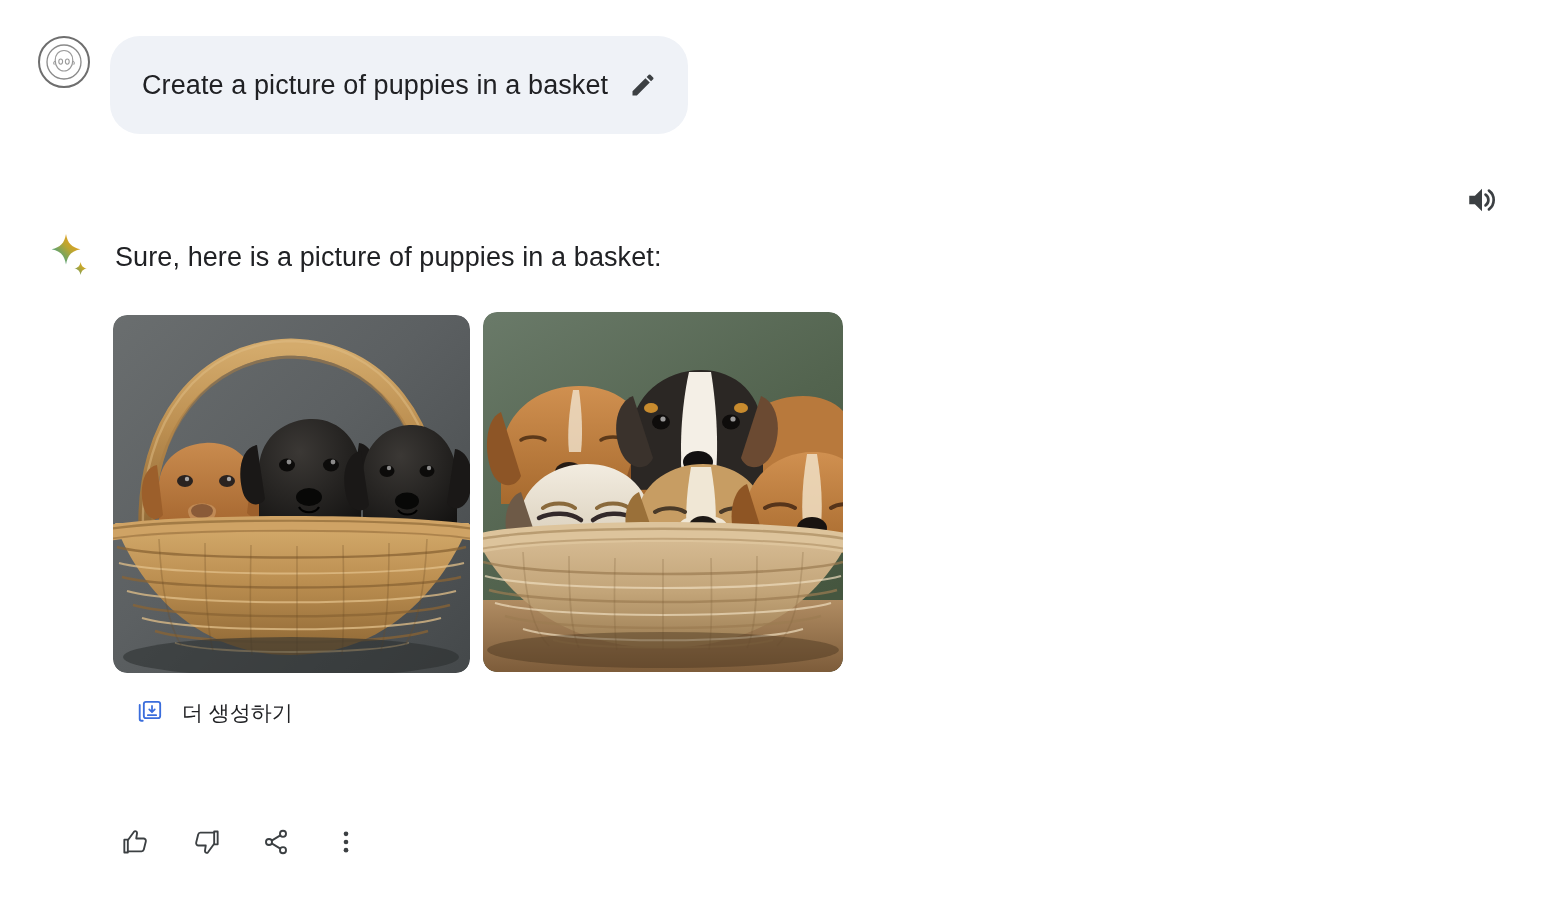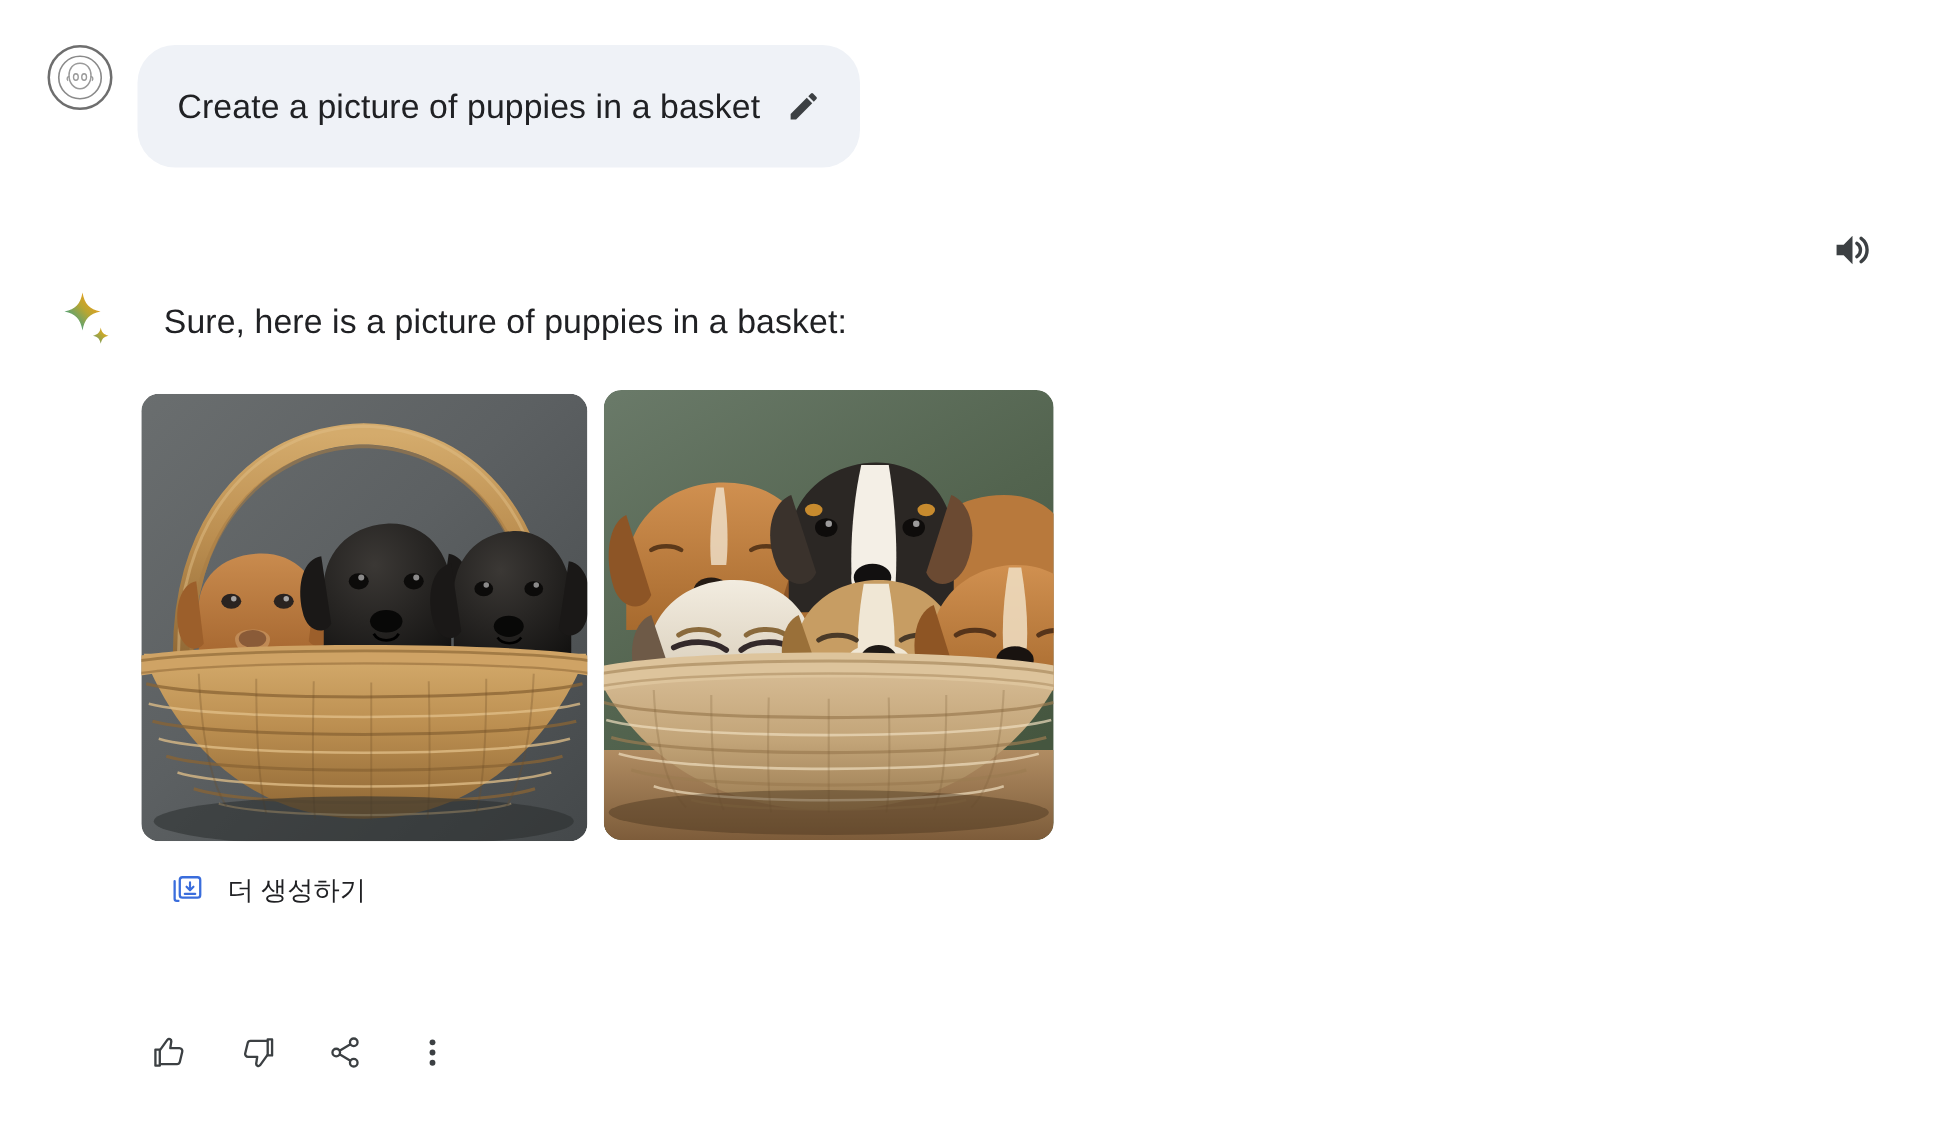--- a/index.html
+++ b/index.html
@@ -81,21 +81,21 @@
     cursor: pointer;
   }
 
   
   .response-row {
     position: absolute;
     left: 47px;
     top: 232px;
     display: flex;
     align-items: flex-start;
-    gap: 16px;
+    gap: 0;
   }
   .sparkle {
     width: 48px;
     height: 50px;
     flex: 0 0 48px;
   }
   .response-text {
     margin-left: 20px;
     font-size: 27px;
     line-height: 50px;

